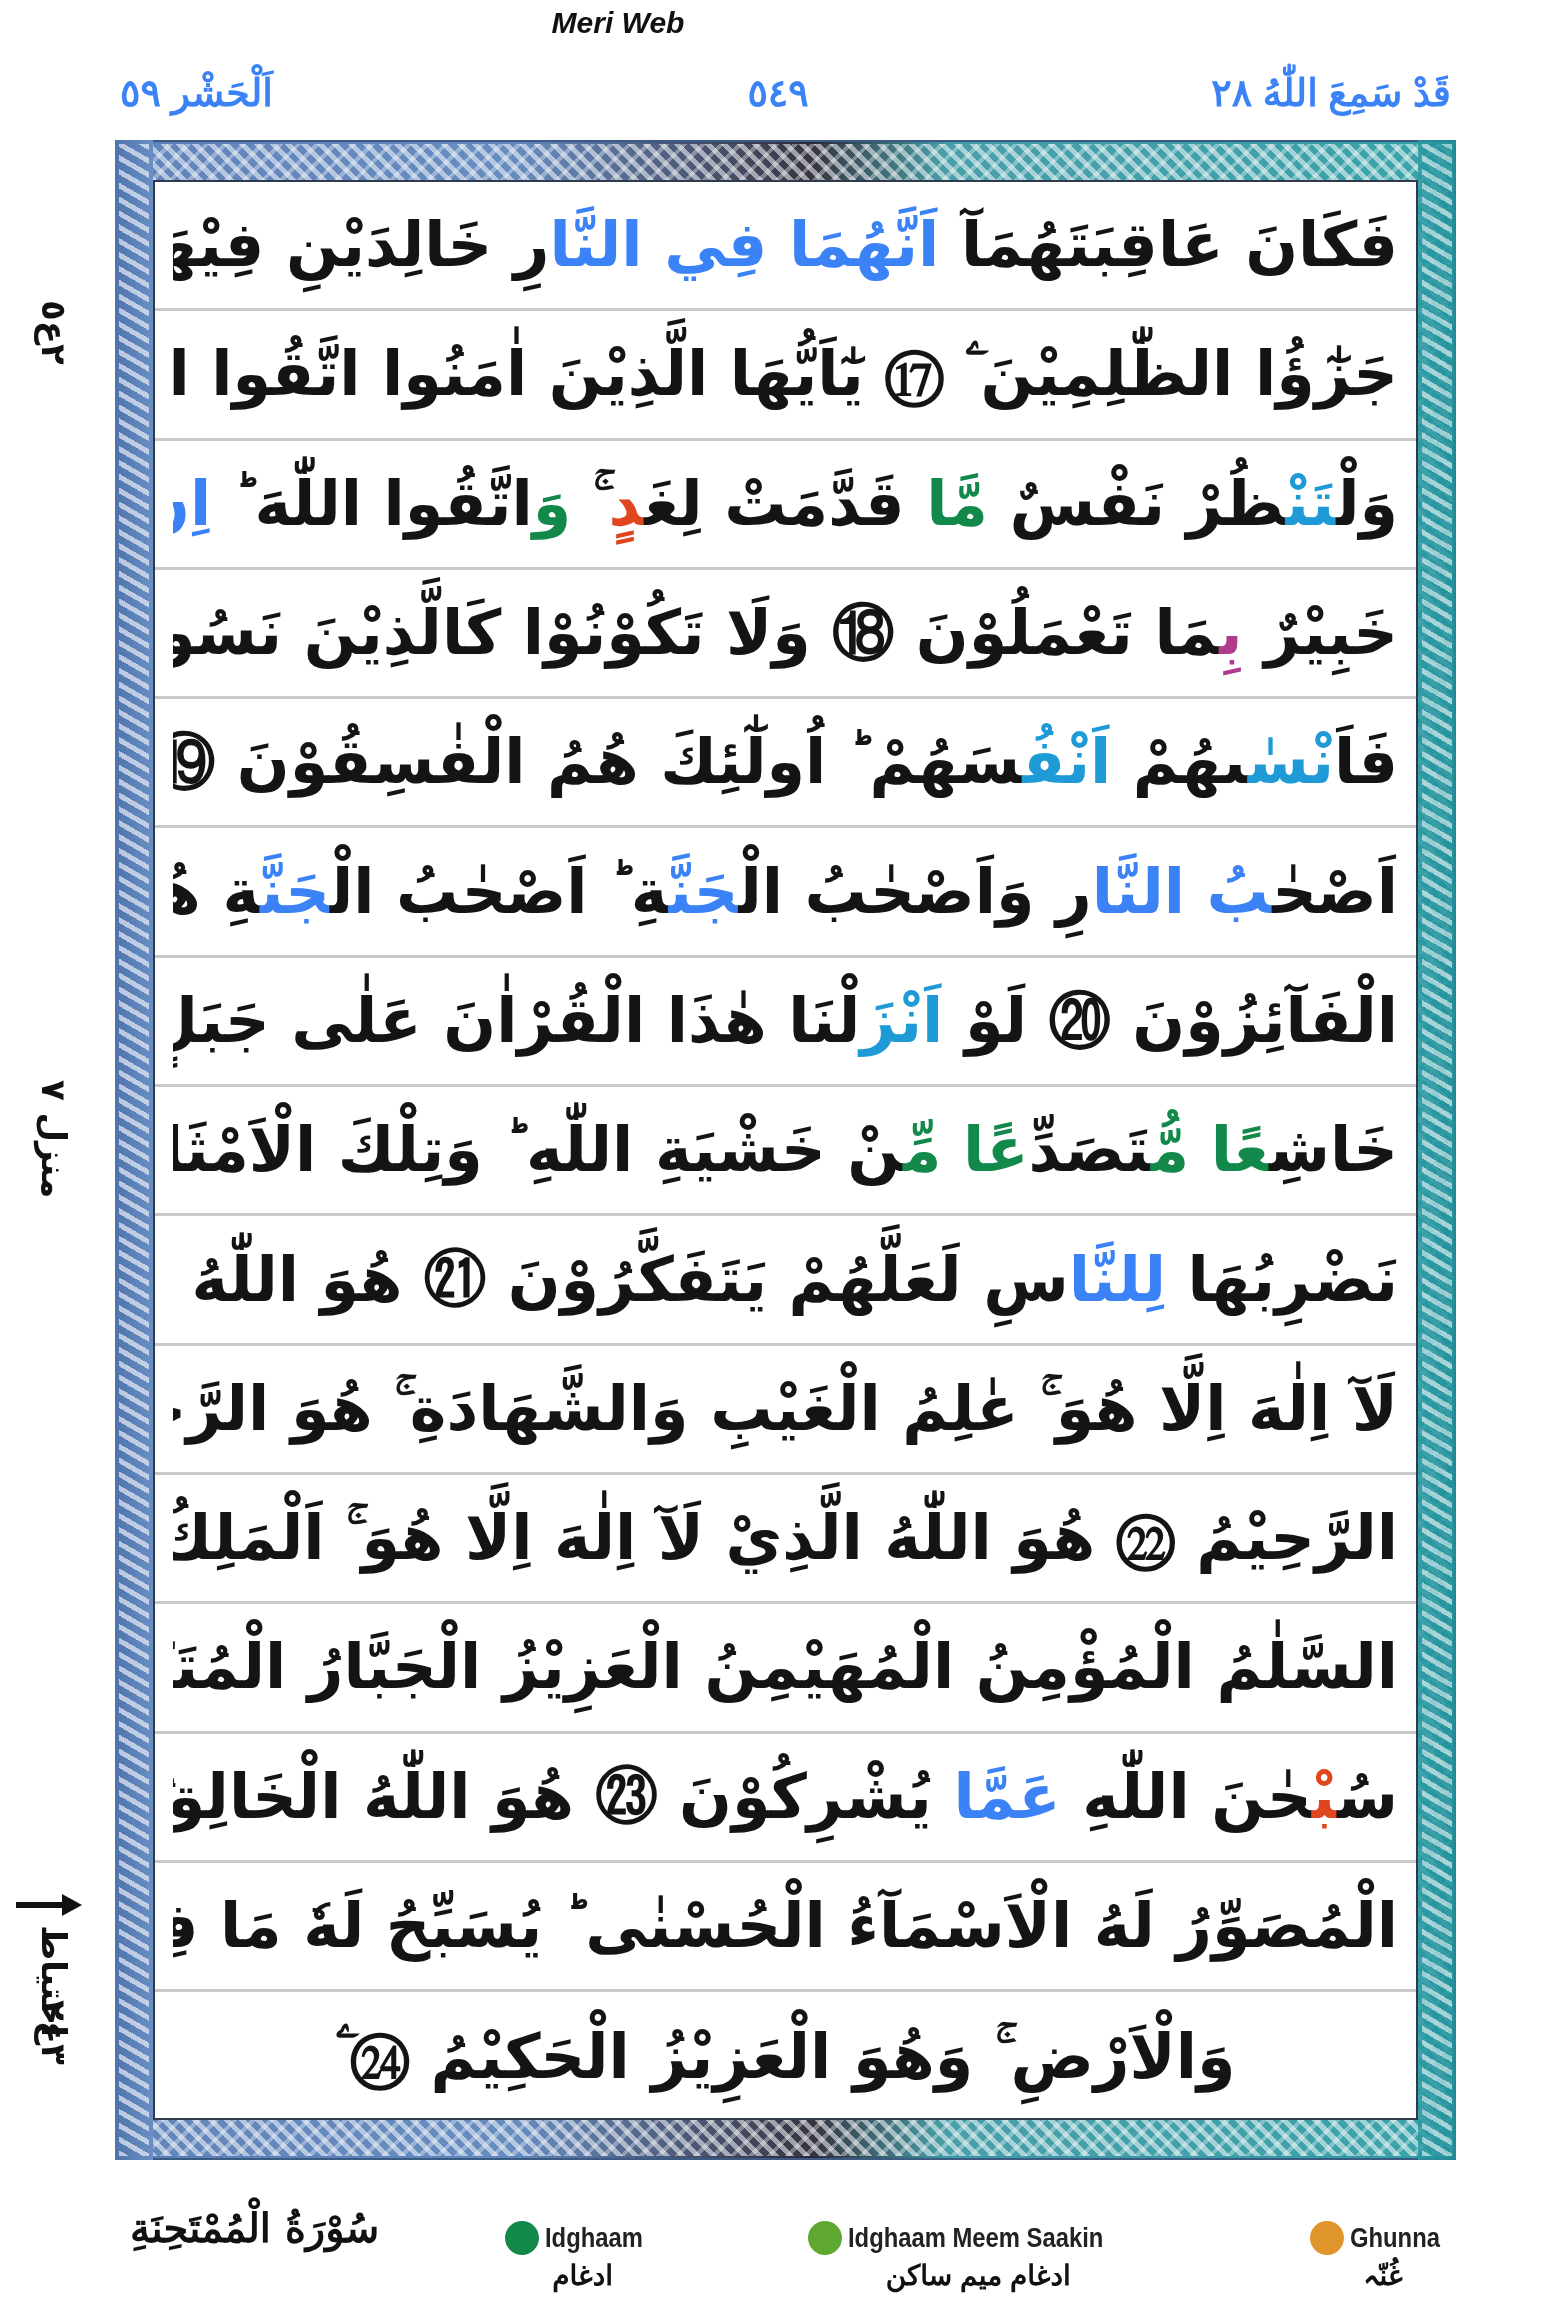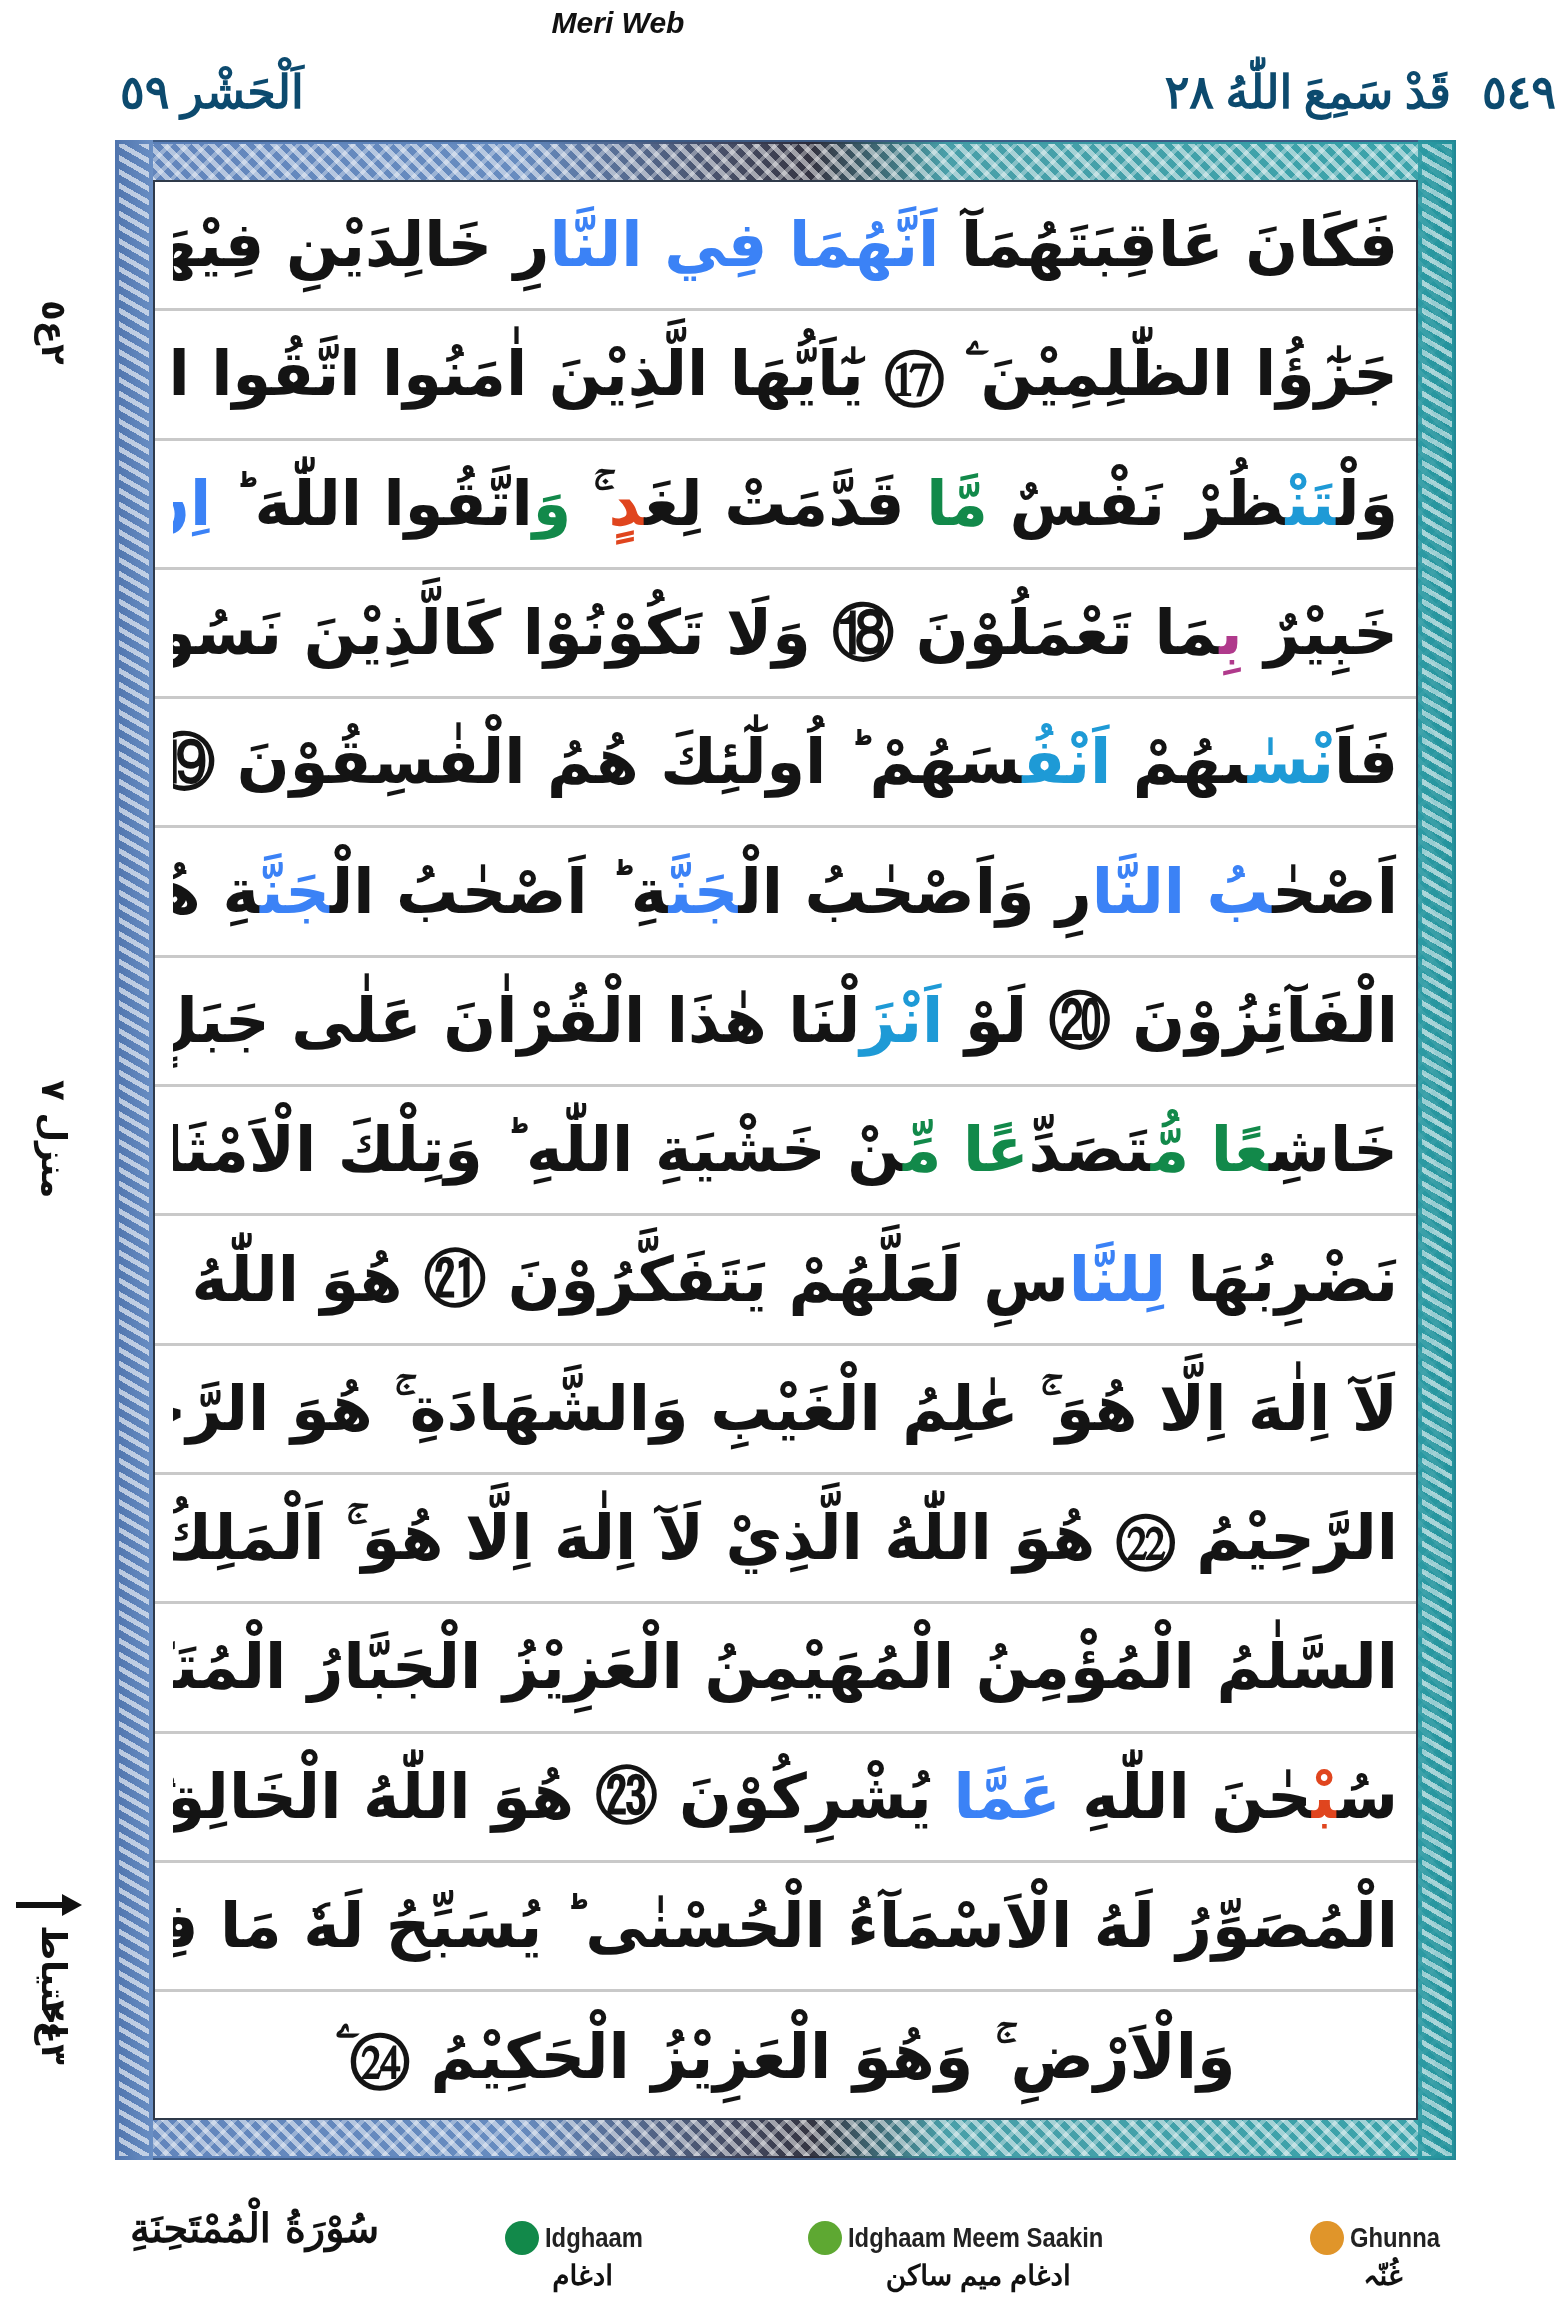--- a/index.html
+++ b/index.html
@@ -1,23 +1,23 @@
 <!DOCTYPE html>
 <html><head>
 <meta charset="utf-8">
 <style>
   html, body { margin:0; padding:0; background:#ffffff; }
   body { width:1556px; height:2303px; position:relative; overflow:hidden; font-family:"DejaVu Sans", sans-serif; color:#111; }
 
   .watermark { position:absolute; top:6px; left:0; width:1236px; text-align:center; font-family:"Liberation Sans", sans-serif; font-style:italic; font-weight:bold; font-size:30px; color:#111; }
 
   .header { position:absolute; top:58px; left:0; width:1556px; height:70px; }
-  .hdr { position:absolute; top:0; font-family:Liberation Serif, serif; font-weight:bold; font-size:46px; line-height:70px; color:#0c4a6e; direction:rtl; white-space:nowrap; }
+  .hdr { position:absolute; top:0; font-family:Liberation Sans, sans-serif; font-weight:bold; font-size:38px; line-height:70px; color:#3b82f6; direction:rtl; white-space:nowrap; }
   .hdr-left { left:120px; }
-  .hdr-center { left:0; width:1556px; text-align:right; }
+  .hdr-center { left:0; width:1556px; text-align:center; }
   .hdr-right { right:105px; }
 
   .frame { position:absolute; left:115px; top:140px; width:1341px; height:2020px;
     background: linear-gradient(90deg, #5a7fb8 0%, #5f86bd 30%, #3a3f56 47%, #2a2a38 52%, #3f9aa4 62%, #2f9ea6 100%);
     box-shadow: inset 0 0 0 2px #3d5a84; }
   .frame::before { content:""; position:absolute; inset:4px;
     background-image: repeating-linear-gradient(45deg, rgba(255,255,255,0.55) 0 5px, rgba(255,255,255,0.05) 5px 11px),
                       repeating-linear-gradient(-45deg, rgba(255,255,255,0.35) 0 4px, rgba(255,255,255,0) 4px 13px); }
   .frame-right-strip { position:absolute; right:0; top:0; width:38px; height:100%; background:linear-gradient(90deg,#2b9aa3,#1f8f99); opacity:0.85; }
   .frame-right-strip::before { content:""; position:absolute; inset:4px; background-image: repeating-linear-gradient(30deg, rgba(255,255,255,0.6) 0 5px, rgba(255,255,255,0) 5px 12px); }

